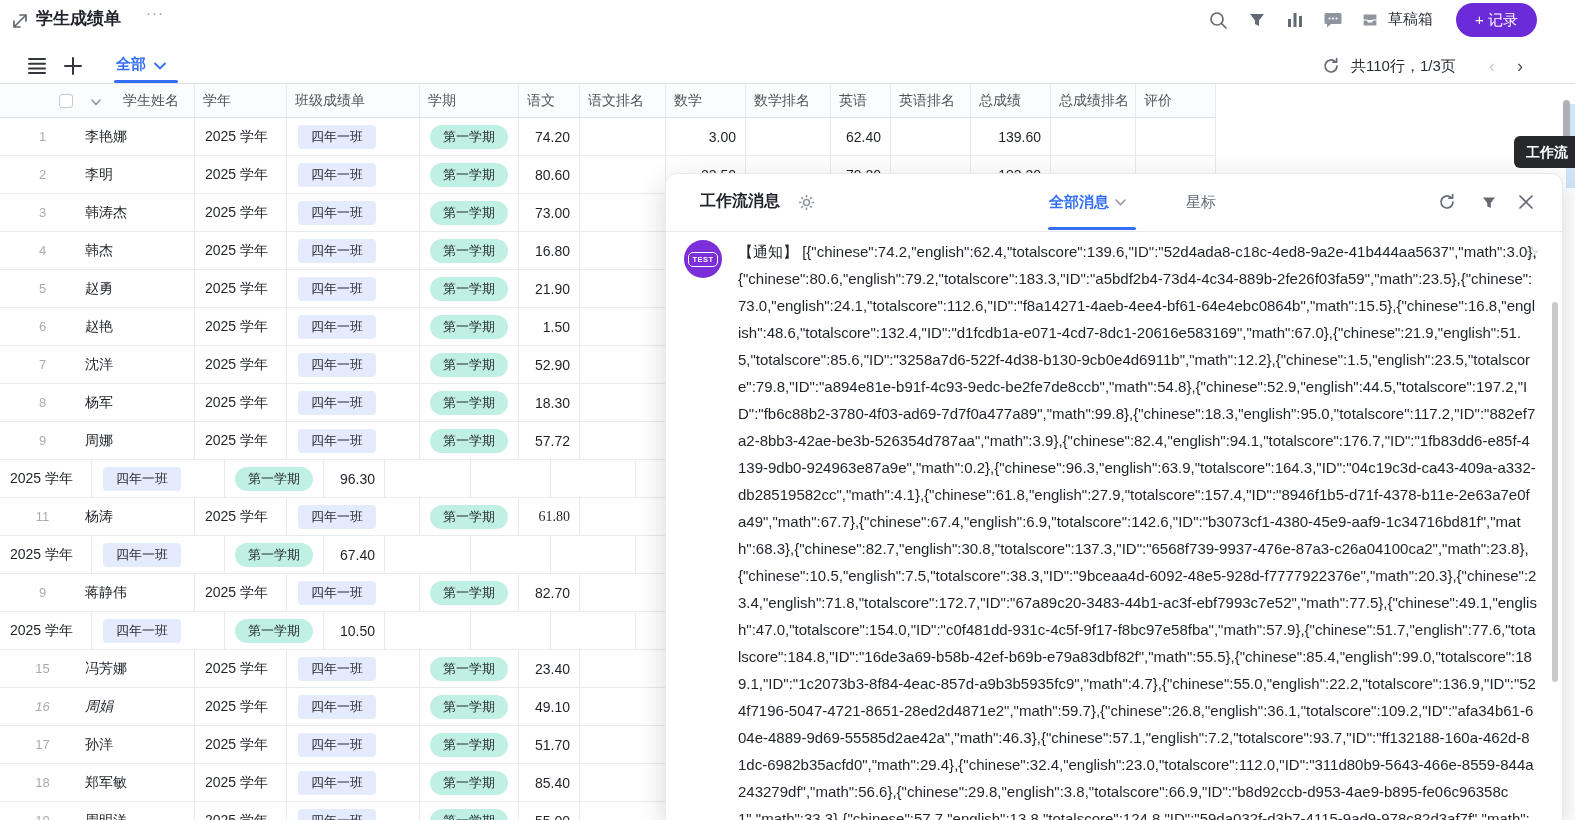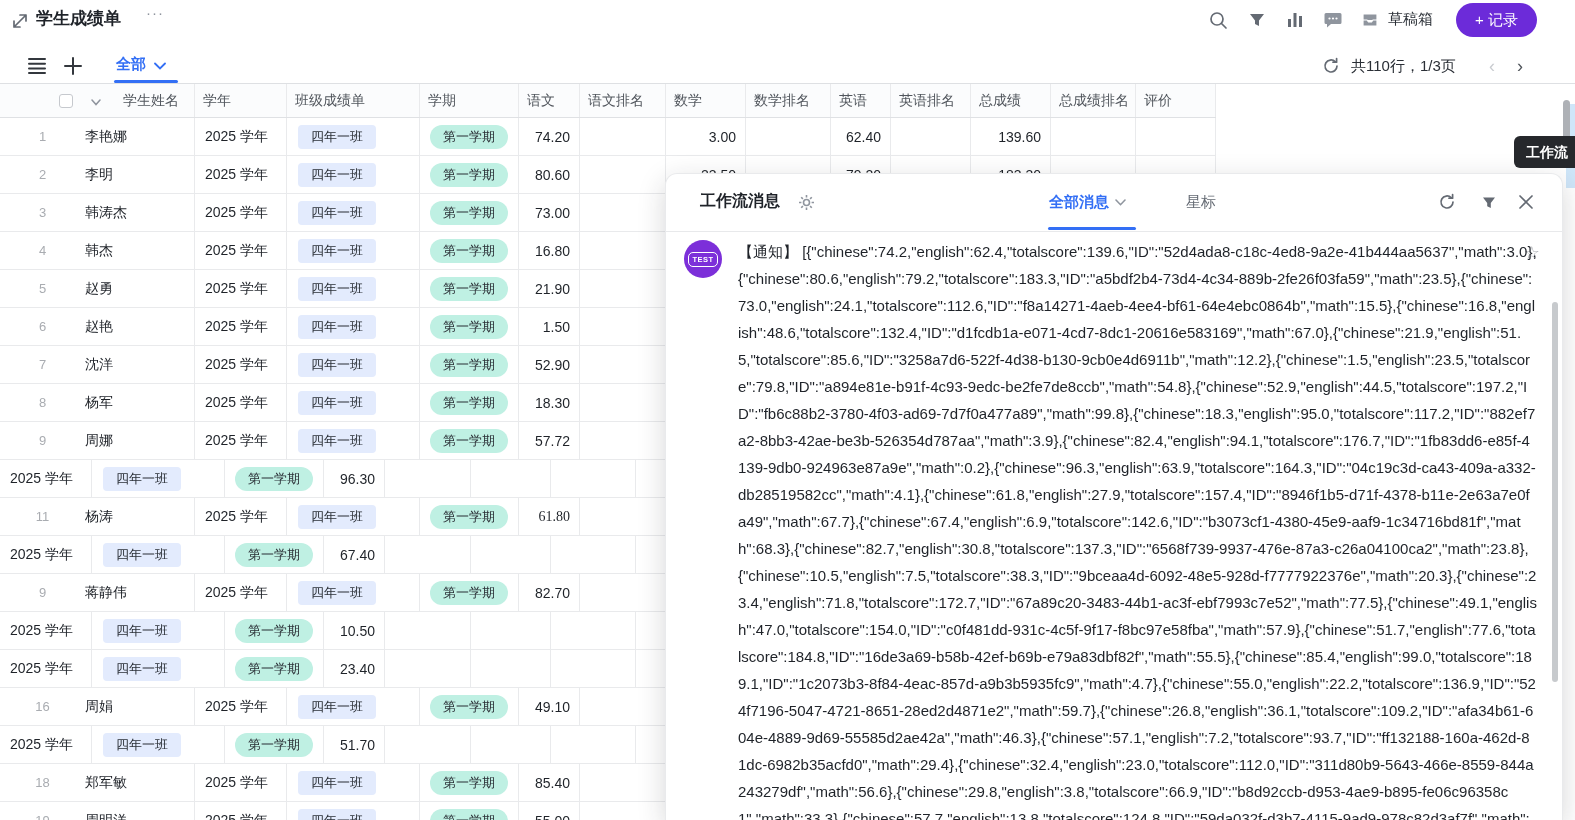--- a/index.html
+++ b/index.html
@@ -454,39 +454,43 @@
       <div class="cell" style="width: 86px; flex: 0 0 86px;"></div>
       <div class="cell right" style="width: 80px; flex: 0 0 80px;"></div>
       <div class="cell" style="width: 85px; flex: 0 0 85px;"></div>
       <div class="cell right" style="width: 60px; flex: 0 0 60px;"></div>
       <div class="cell" style="width: 80px; flex: 0 0 80px;"></div>
       <div class="cell right" style="width: 80px; flex: 0 0 80px;"></div>
       <div class="cell" style="width: 85px; flex: 0 0 85px;"></div>
       <div class="cell" style="width: 80px; flex: 0 0 80px;"></div>
     </div>
     <div class="trow">
+      <div class="cell num-name" style="width: 195px; flex: 0 0 195px;">
+        <span class="rownum">15</span>
+        <span>冯芳娜</span>
+      </div>
       <div class="cell pad" style="width: 92px; flex: 0 0 92px;">2025 学年</div>
       <div class="cell" style="width: 133px; flex: 0 0 133px;">
         <span class="tag class">四年一班</span>
       </div>
       <div class="cell" style="width: 99px; flex: 0 0 99px;">
         <span class="tag sem">第一学期</span>
       </div>
       <div class="cell right" style="width: 61px; flex: 0 0 61px;">23.40</div>
       <div class="cell" style="width: 86px; flex: 0 0 86px;"></div>
       <div class="cell right" style="width: 80px; flex: 0 0 80px;"></div>
       <div class="cell" style="width: 85px; flex: 0 0 85px;"></div>
       <div class="cell right" style="width: 60px; flex: 0 0 60px;"></div>
       <div class="cell" style="width: 80px; flex: 0 0 80px;"></div>
       <div class="cell right" style="width: 80px; flex: 0 0 80px;"></div>
       <div class="cell" style="width: 85px; flex: 0 0 85px;"></div>
       <div class="cell" style="width: 80px; flex: 0 0 80px;"></div>
     </div>
     <div class="trow">
-      <div class="cell num-name" style="width: 195px; flex: 0 0 195px;">
+      <div class="cell num-name" style="width: 195px; flex: 0 0 195px; font-style: italic;">
         <span class="rownum">16</span>
         <span>周娟</span>
       </div>
       <div class="cell pad" style="width: 92px; flex: 0 0 92px;">2025 学年</div>
       <div class="cell" style="width: 133px; flex: 0 0 133px;">
         <span class="tag class">四年一班</span>
       </div>
       <div class="cell" style="width: 99px; flex: 0 0 99px;">
         <span class="tag sem">第一学期</span>
       </div>
@@ -494,20 +498,24 @@
       <div class="cell" style="width: 86px; flex: 0 0 86px;"></div>
       <div class="cell right" style="width: 80px; flex: 0 0 80px;"></div>
       <div class="cell" style="width: 85px; flex: 0 0 85px;"></div>
       <div class="cell right" style="width: 60px; flex: 0 0 60px;"></div>
       <div class="cell" style="width: 80px; flex: 0 0 80px;"></div>
       <div class="cell right" style="width: 80px; flex: 0 0 80px;"></div>
       <div class="cell" style="width: 85px; flex: 0 0 85px;"></div>
       <div class="cell" style="width: 80px; flex: 0 0 80px;"></div>
     </div>
     <div class="trow">
+      <div class="cell num-name" style="width: 195px; flex: 0 0 195px;">
+        <span class="rownum">17</span>
+        <span>孙洋</span>
+      </div>
       <div class="cell pad" style="width: 92px; flex: 0 0 92px;">2025 学年</div>
       <div class="cell" style="width: 133px; flex: 0 0 133px;">
         <span class="tag class">四年一班</span>
       </div>
       <div class="cell" style="width: 99px; flex: 0 0 99px;">
         <span class="tag sem">第一学期</span>
       </div>
       <div class="cell right" style="width: 61px; flex: 0 0 61px;">51.70</div>
       <div class="cell" style="width: 86px; flex: 0 0 86px;"></div>
       <div class="cell right" style="width: 80px; flex: 0 0 80px;"></div>

